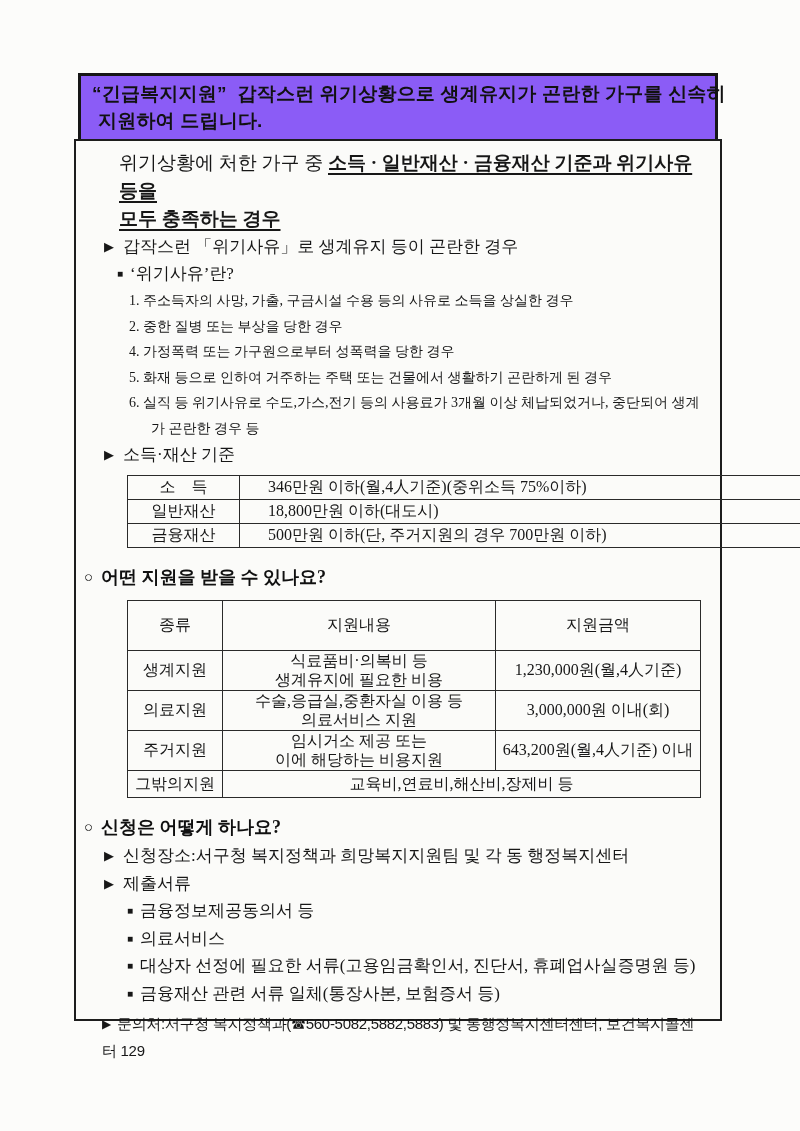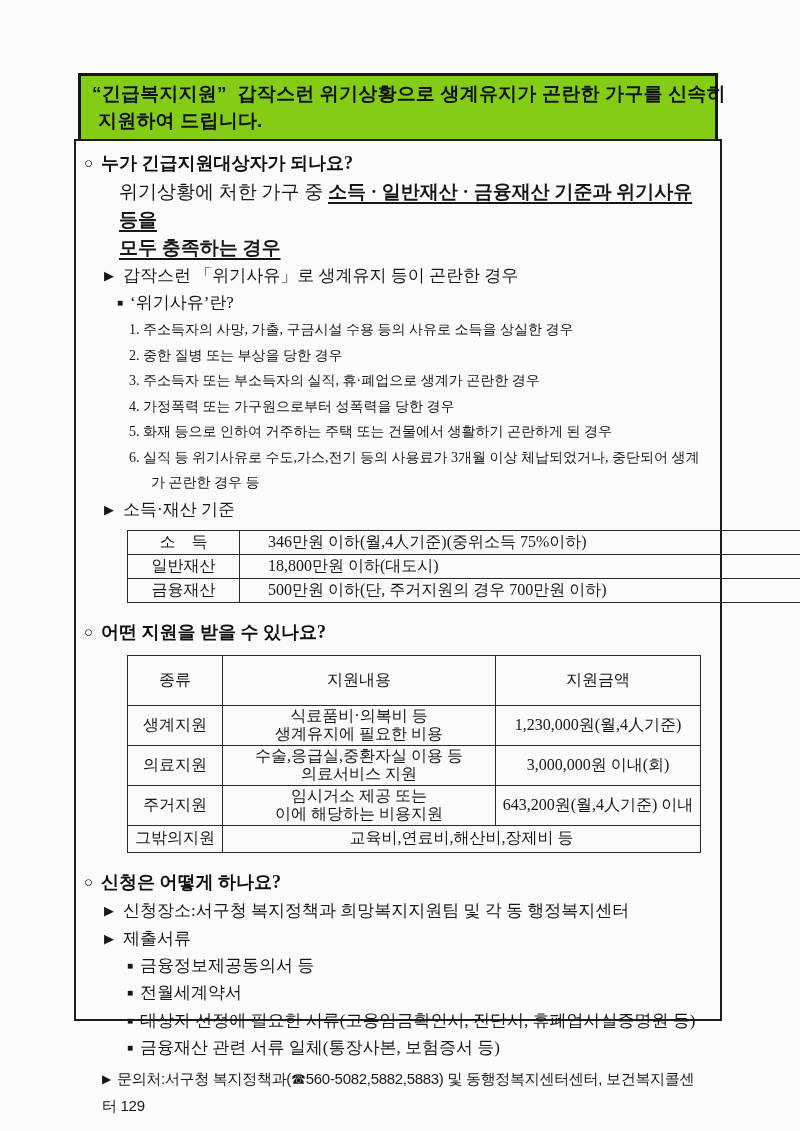--- a/index.html
+++ b/index.html
@@ -8,21 +8,21 @@
     background: #fdfdfb;
     font-family: "Liberation Serif", serif;
     color: #171717;
     position: relative;
   }
   .page { position: absolute; inset: 0; background: #fcfcfa; }
 
   
   .title-box {
     position: absolute; left: 78px; top: 73px; width: 640px; height: 84px;
-    border: 3px solid #161616; padding: 4px 0 4px 11px; background: #84cc16;
+    border: 3px solid #161616; padding: 4px 0 4px 11px; background: #8b5cf6;
   }
   .title-line {
     font-family: "Liberation Sans", sans-serif;
     font-weight: 800; font-size: 19px; line-height: 27px;
     letter-spacing: 0.2px; white-space: pre; color: #111;
   }
   .title-line2 { padding-left: 6px; }
 
   
   .content-box {
@@ -90,31 +90,29 @@
 
 <div class="page">
 
   <div class="title-box">
     <div class="title-line">“긴급복지지원”  갑작스런 위기상황으로 생계유지가 곤란한 가구를 신속히</div>
     <div class="title-line title-line2">지원하여 드립니다.</div>
   </div>
 
   <div class="content-box">
 
-    <div class="qhead"><span class="circ">○</span><span>누가 긴급지원대상자가 되나요?</span></div>
 
     <p class="intro"><span>위기상황에 처한 가구 중 </span><span class="ul-bold">소득 · 일반재산 · 금융재산 기준과 위기사유 등을</span><br><span class="ul-bold">모두 충족하는 경우</span></p>
 
     <div class="arrow-line"><span class="arrow">▶</span><span>갑작스런 「위기사유」로 생계유지 등이 곤란한 경우</span></div>
 
     <div class="sq-line"><span class="sq">■</span><span>‘위기사유’란?</span></div>
 
     <div class="reason">1. 주소득자의 사망, 가출, 구금시설 수용 등의 사유로 소득을 상실한 경우</div>
     <div class="reason">2. 중한 질병 또는 부상을 당한 경우</div>
-    <div class="reason">3. 주소득자 또는 부소득자의 실직, 휴·폐업으로 생계가 곤란한 경우</div>
     <div class="reason">4. 가정폭력 또는 가구원으로부터 성폭력을 당한 경우</div>
     <div class="reason">5. 화재 등으로 인하여 거주하는 주택 또는 건물에서 생활하기 곤란하게 된 경우</div>
     <div class="reason">6. 실직 등 위기사유로 수도,가스,전기 등의 사용료가 3개월 이상 체납되었거나, 중단되어 생계가 곤란한 경우 등</div>
 
     <div class="arrow-line"><span class="arrow">▶</span><span>소득·재산 기준</span></div>
 
     <table class="t1">
       <tbody>
         <tr>
           <td class="t1-label">소    득</td>
@@ -164,20 +162,20 @@
       </tbody>
     </table>
 
     <div class="qhead sp-q3"><span class="circ">○</span><span>신청은 어떻게 하나요?</span></div>
 
     <div class="arrow-line"><span class="arrow">▶</span><span>신청장소:서구청 복지정책과 희망복지지원팀 및 각 동 행정복지센터</span></div>
 
     <div class="arrow-line"><span class="arrow">▶</span><span>제출서류</span></div>
 
     <div class="docs-item"><span class="sq">■</span><span>금융정보제공동의서 등</span></div>
-    <div class="docs-item"><span class="sq">■</span><span>전월세계약서</span></div>
+    <div class="docs-item"><span class="sq">■</span><span>의료서비스</span></div>
     <div class="docs-item"><span class="sq">■</span><span>대상자 선정에 필요한 서류(고용임금확인서, 진단서, 휴폐업사실증명원 등)</span></div>
     <div class="docs-item"><span class="sq">■</span><span>금융재산 관련 서류 일체(통장사본, 보험증서 등)</span></div>
 
     <div class="footer-line"><span class="arrow">▶</span><span>문의처:서구청 복지정책과(☎560-5082,5882,5883) 및 동행정복지센터센터, 보건복지콜센터 129</span></div>
 
   </div>
 </div>
 
 </body></html>

